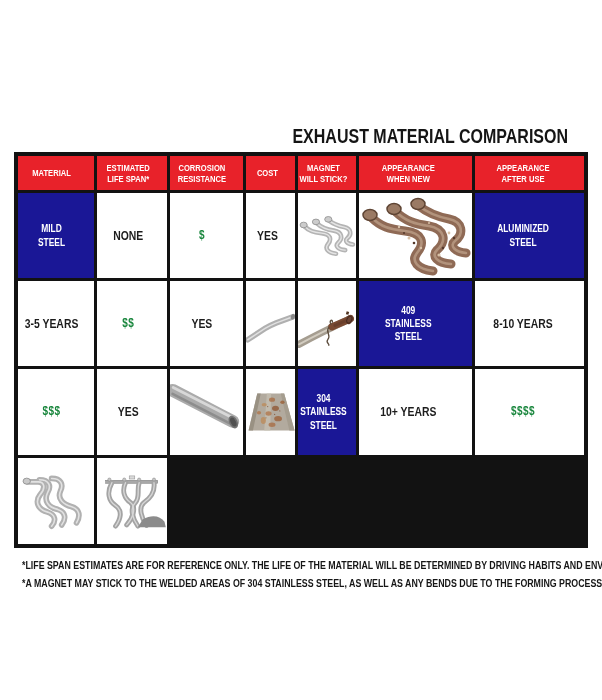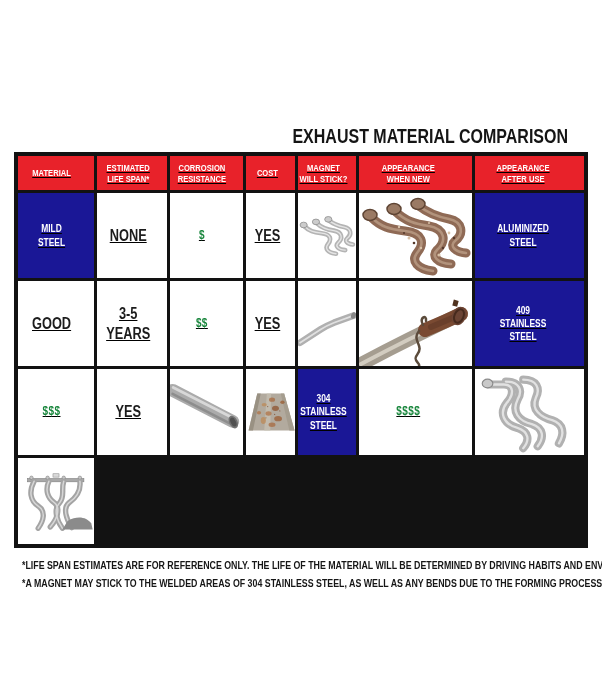--- a/index.html
+++ b/index.html
@@ -3,25 +3,25 @@
 <meta charset="utf-8">
 <style>
   html,body{margin:0;padding:0;background:#ffffff;}
   .page{position:relative;width:602px;height:700px;background:#ffffff;overflow:hidden;
         font-family:"Liberation Sans",sans-serif;}
   .title{position:absolute;top:125px;left:0;width:602px;text-align:right;
          font-size:20px;font-weight:bold;color:#151515;}
   .title .cond-inline{display:inline-block;transform:scaleX(0.8);white-space:nowrap;}
   .tbl{position:absolute;left:14px;top:152px;width:574px;height:396px;background:#121212;
        display:grid;grid-template-columns:76px 70px 73px 49px 58px 113px 109px;
-       grid-template-rows:34px 85px 85px 86px 86px;gap:3px;padding:4px;box-sizing:border-box;text-decoration:underline;}
+       grid-template-rows:34px 85px 85px 86px 86px;gap:3px;padding:4px;box-sizing:border-box;}
   .cell{display:flex;align-items:center;justify-content:center;text-align:center;overflow:hidden;}
   .th{background:#e8222a;color:#ffffff;font-weight:bold;font-size:9.5px;line-height:1.18;}
   .mat{background:#1a1796;color:#ffffff;font-weight:bold;font-size:10.5px;line-height:1.25;}
-  .val{background:#ffffff;color:#1c1c1c;font-weight:bold;font-size:16px;line-height:1.22;}
+  .val{background:#ffffff;color:#1c1c1c;font-weight:bold;font-size:13px;line-height:1.22;}
   .cost{color:#17853b;font-size:12.5px;letter-spacing:0.5px;}
   .photo{background:#ffffff;}
   .photo svg{width:100%;height:100%;display:block;}
   .cond{display:block;width:124%;margin-left:-12%;transform:scaleX(0.8);white-space:pre-line;}
   .footnotes{position:absolute;left:22px;top:556px;color:#161616;font-weight:bold;font-size:10.5px;}
   .fline{white-space:nowrap;transform:scaleX(0.84);transform-origin:0 50%;line-height:1.75;}
 </style>
 </head>
 <body>
 
@@ -116,23 +116,20 @@
             <circle cx="95" cy="45" r="1.2"></circle>
         </g>
       </svg>
     </div>
 
     <div class="cell mat">
         <span class="cond">ALUMINIZED
 STEEL</span>
       </div>
     <div class="cell val">
-        <span class="cond">GOOD</span>
-      </div>
-    <div class="cell val">
         <span class="cond">3-5 YEARS</span>
       </div>
     <div class="cell val cost">
         <span class="cond">$$</span>
       </div>
     <div class="cell val">
         <span class="cond">YES</span>
       </div>
     <div class="cell photo">
       <svg viewBox="0 0 113 85">
@@ -158,20 +155,23 @@
           <path d="M64,44 C60,36 68,33 67,40"></path>
           <path d="M60,50 C52,60 66,64 58,74 C53,80 62,82 60,85"></path>
         </g>
       </svg>
     </div>
 
     <div class="cell mat">
         <span class="cond">409
 STAINLESS
 STEEL</span>
+      </div>
+    <div class="cell val">
+        <span class="cond">8-10 YEARS</span>
       </div>
     <div class="cell val cost">
         <span class="cond">$$$</span>
       </div>
     <div class="cell val">
         <span class="cond">YES</span>
       </div>
     <div class="cell photo">
       <svg viewBox="0 0 113 85">
         <g fill="none" stroke-linecap="round">
@@ -207,20 +207,23 @@
             <circle cx="78" cy="40" r="1.4"></circle>
         </g>
       </svg>
     </div>
 
     <div class="cell mat">
         <span class="cond">304
 STAINLESS
 STEEL</span>
       </div>
+    <div class="cell val">
+        <span class="cond">10+ YEARS</span>
+      </div>
     <div class="cell val cost">
         <span class="cond">$$$$</span>
       </div>
     <div class="cell photo">
       <svg viewBox="0 0 113 85">
         <g fill="none" stroke-linecap="round" stroke-linejoin="round">
           <path d="M14,14 L30,14 C40,14 41,24 33,33 C25,43 29,55 44,59 C56,63 57,72 50,80" stroke="#b1b1b1" stroke-width="8.5"></path>
           <path d="M32,11 C46,11 50,20 44,30 C38,42 45,52 59,55 C71,59 72,69 65,78" stroke="#b1b1b1" stroke-width="8.5"></path>
           <path d="M50,9 C64,9 68,18 63,28 C58,40 68,48 80,51 C92,55 93,65 87,75" stroke="#b1b1b1" stroke-width="8.5"></path>
           <path d="M14,14 L30,14 C40,14 41,24 33,33 C25,43 29,55 44,59 C56,63 57,72 50,80" stroke="#e2e2e2" stroke-width="2.4"></path>

